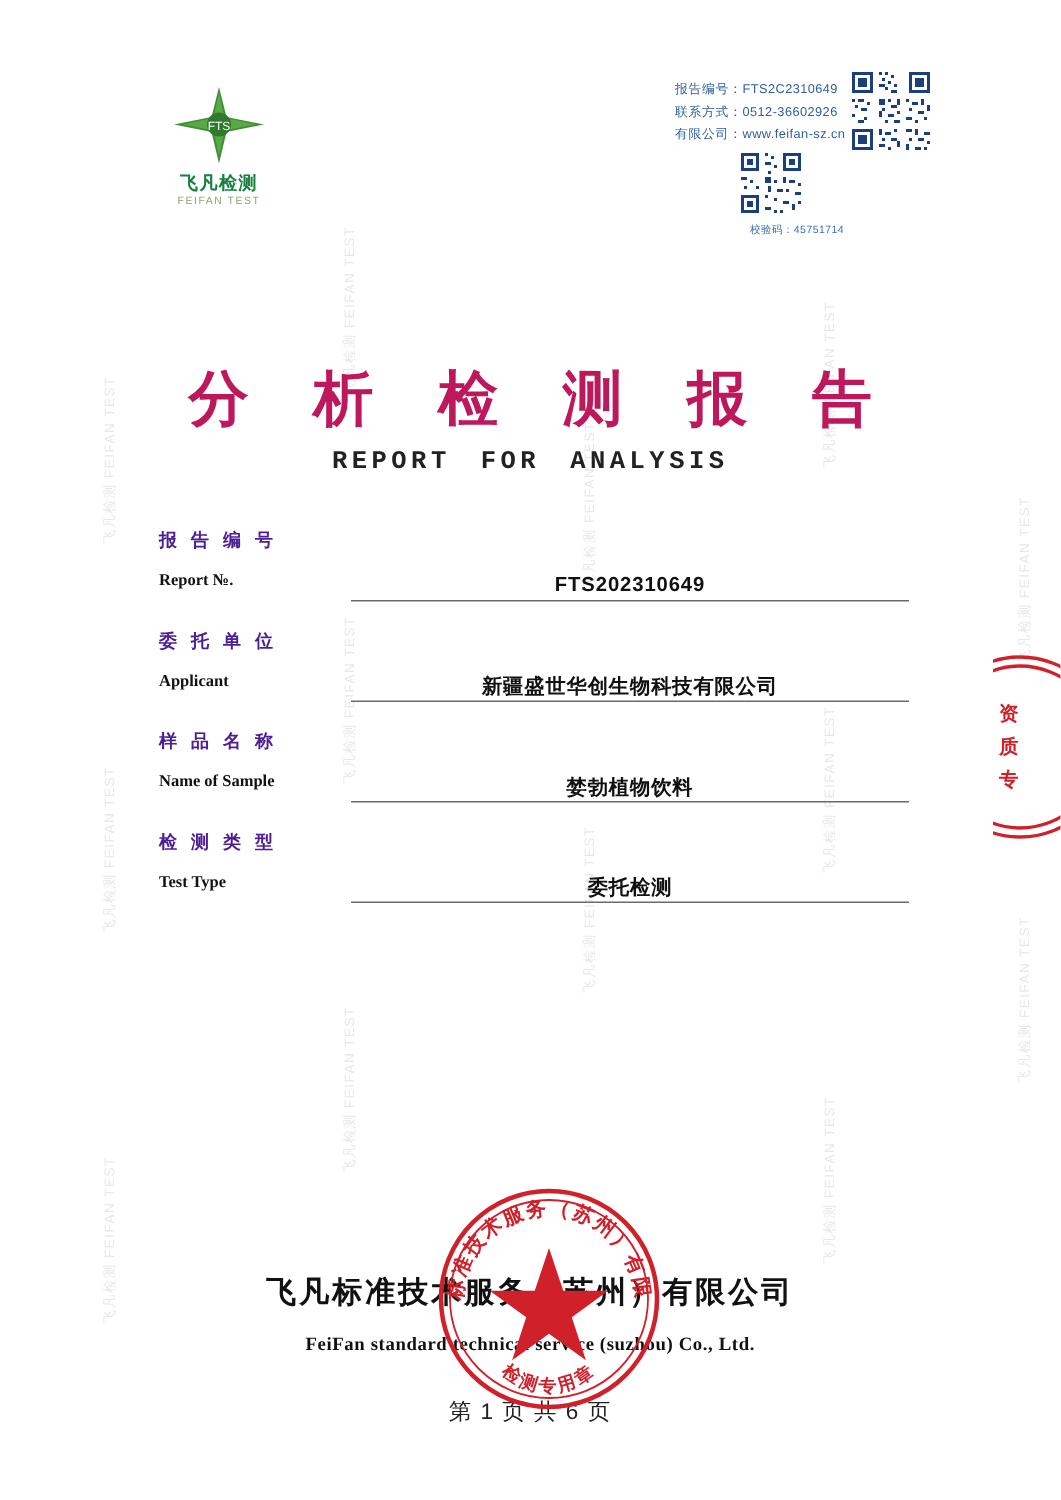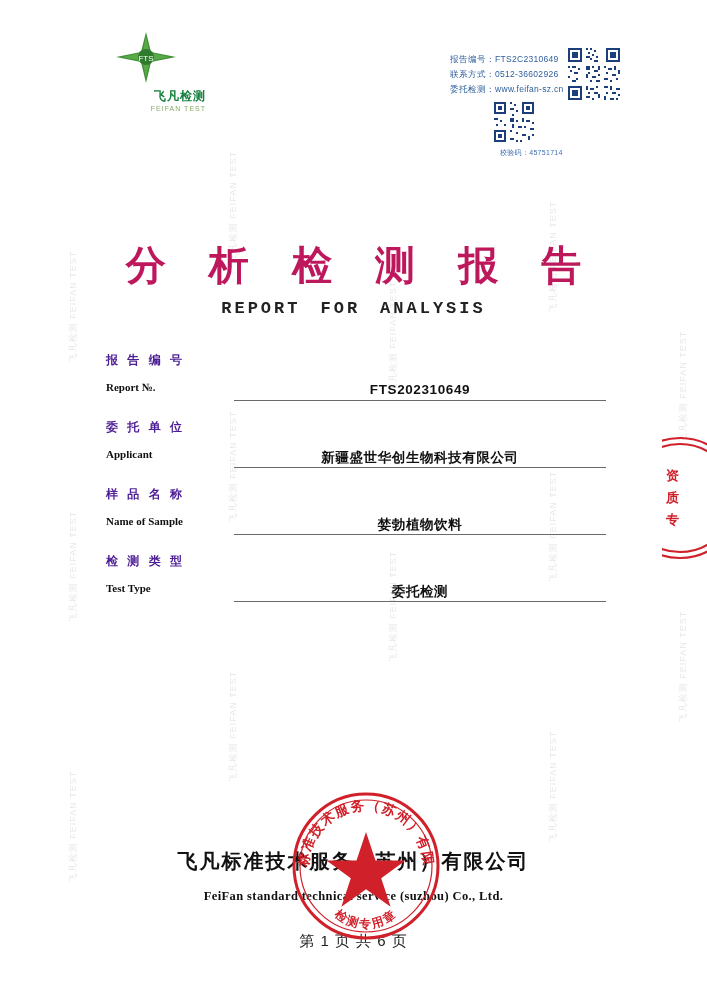--- a/index.html
+++ b/index.html
@@ -38,23 +38,23 @@
   .header {
     position: absolute;
     top: 0; left: 0; right: 0;
     height: 180px;
     z-index: 2;
   }
 
   .logo-block {
     position: absolute;
     left: 86px;
-    top: 30px;
+    top: 56px;
     width: 120px;
-    text-align: right;
+    text-align: center;
   }
   .logo-mark {
     position: relative;
     width: 64px;
     height: 56px;
     margin: 0 auto;
   }
   .logo-mark svg { display: block; }
   .logo-cn {
     margin-top: 2px;
@@ -277,21 +277,21 @@
   </div>
 
   <div class="header-meta">
     <div class="row">
       <span class="lbl">报告编号：</span><span class="val">FTS2C2310649</span>
     </div>
     <div class="row">
       <span class="lbl">联系方式：</span><span class="val">0512-36602926</span>
     </div>
     <div class="row">
-      <span class="lbl">委托检测：</span><span class="val">www.feifan-sz.cn</span>
+      <span class="lbl">有限公司：</span><span class="val">www.feifan-sz.cn</span>
     </div>
   </div>
 
   <div class="qr">
     <svg width="56" height="56" viewBox="0 0 28 28" shape-rendering="crispEdges">
       <rect width="28" height="28" fill="#ffffff"></rect>
       <g fill="#1b3f7a">
         <rect x="1" y="1" width="7" height="7"></rect>
           <rect x="2" y="2" width="5" height="5" fill="#fff"></rect>
           <rect x="3" y="3" width="3" height="3"></rect>

